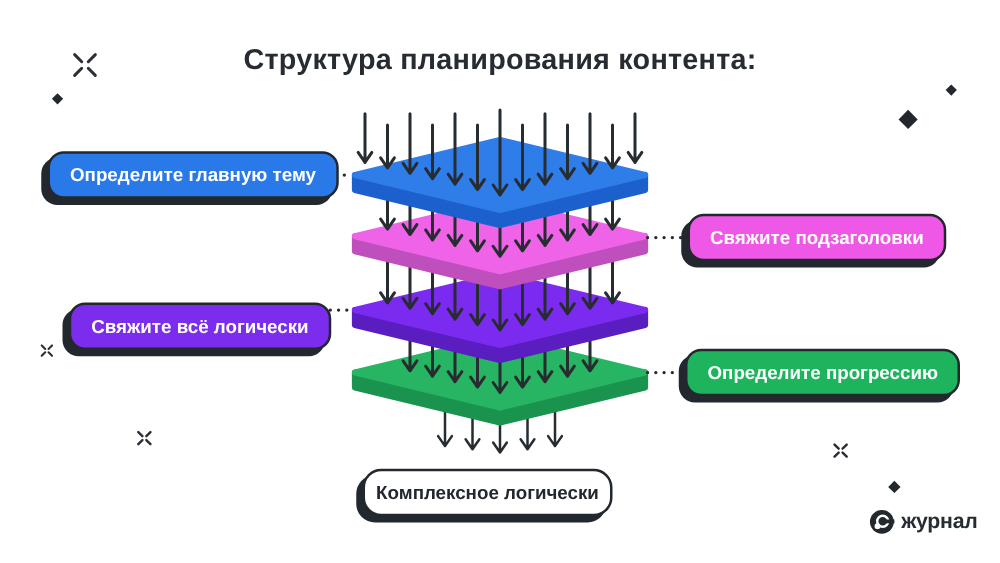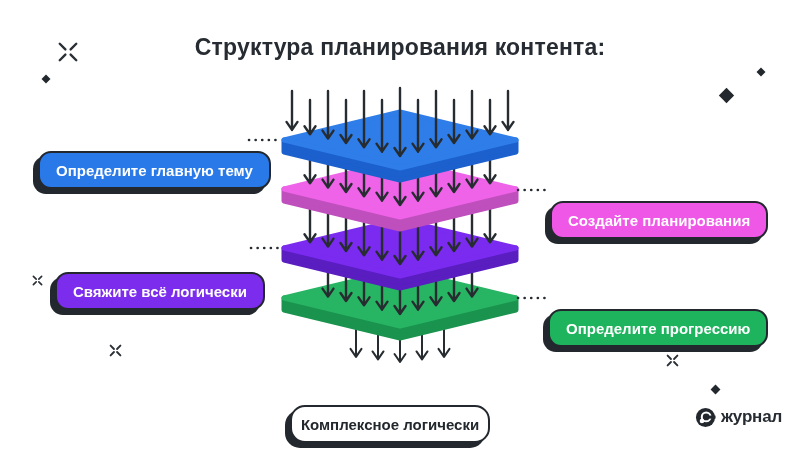--- a/index.html
+++ b/index.html
@@ -10,21 +10,21 @@
   .title{
     position:absolute;top:34px;left:0;width:100%;text-align:center;
     font-size:23px;font-weight:800;color:#272c33;letter-spacing:.2px;
   }
   #diagram-svg{position:absolute;left:0;top:0;width:800px;height:450px;}
   .pill{
     position:absolute;height:38px;box-sizing:border-box;
     display:flex;align-items:center;justify-content:center;
     padding:16px 16px;border:2px solid #23282e;border-radius:13px;
     box-shadow:-5px 5px 0 #23282e;
-    color:#ffffff;font-weight:700;font-size:15px;white-space:nowrap;margin-top:30px;
+    color:#ffffff;font-weight:700;font-size:15px;white-space:nowrap;
   }
   .pill.result{color:#23282e;border-radius:15px;}
   .deco{position:absolute;}
   .logo{position:absolute;left:695px;top:407px;display:flex;align-items:flex-start;gap:5px;}
   .logo-text{font-size:17px;font-weight:600;color:#272c33;letter-spacing:-.2px;}
 </style>
 </head>
 <body>
 
 <div class="canvas">
@@ -110,21 +110,21 @@
       <line x1="249" y1="140" x2="281" y2="140" stroke="#272c31" stroke-width="2.6" stroke-dasharray="0.1 6.5" stroke-linecap="round"></line>
       <line x1="518" y1="190" x2="547" y2="190" stroke="#272c31" stroke-width="2.6" stroke-dasharray="0.1 6.5" stroke-linecap="round"></line>
       <line x1="251" y1="248" x2="281" y2="248" stroke="#272c31" stroke-width="2.6" stroke-dasharray="0.1 6.5" stroke-linecap="round"></line>
       <line x1="518" y1="298" x2="545" y2="298" stroke="#272c31" stroke-width="2.6" stroke-dasharray="0.1 6.5" stroke-linecap="round"></line>
     </svg>
 
   <div class="pill" style="left: 38px; top: 121px; background-color: rgb(41, 121, 232);">
     <span>Определите главную тему</span>
   </div>
   <div class="pill" style="left: 550px; top: 171px; background-color: rgb(239, 87, 230);">
-    <span>Создайте планирования</span>
+    <span>Свяжите подзаголовки</span>
   </div>
   <div class="pill" style="left: 55px; top: 242px; background-color: rgb(123, 44, 236);">
     <span>Свяжите всё логически</span>
   </div>
   <div class="pill" style="left: 548px; top: 279px; background-color: rgb(30, 180, 94);">
     <span>Определите прогрессию</span>
   </div>
   <div class="pill result" style="left: 290px; top: 375px; width: 200px; background-color: rgb(255, 255, 255);">
     <span>Комплексное логически</span>
   </div>

